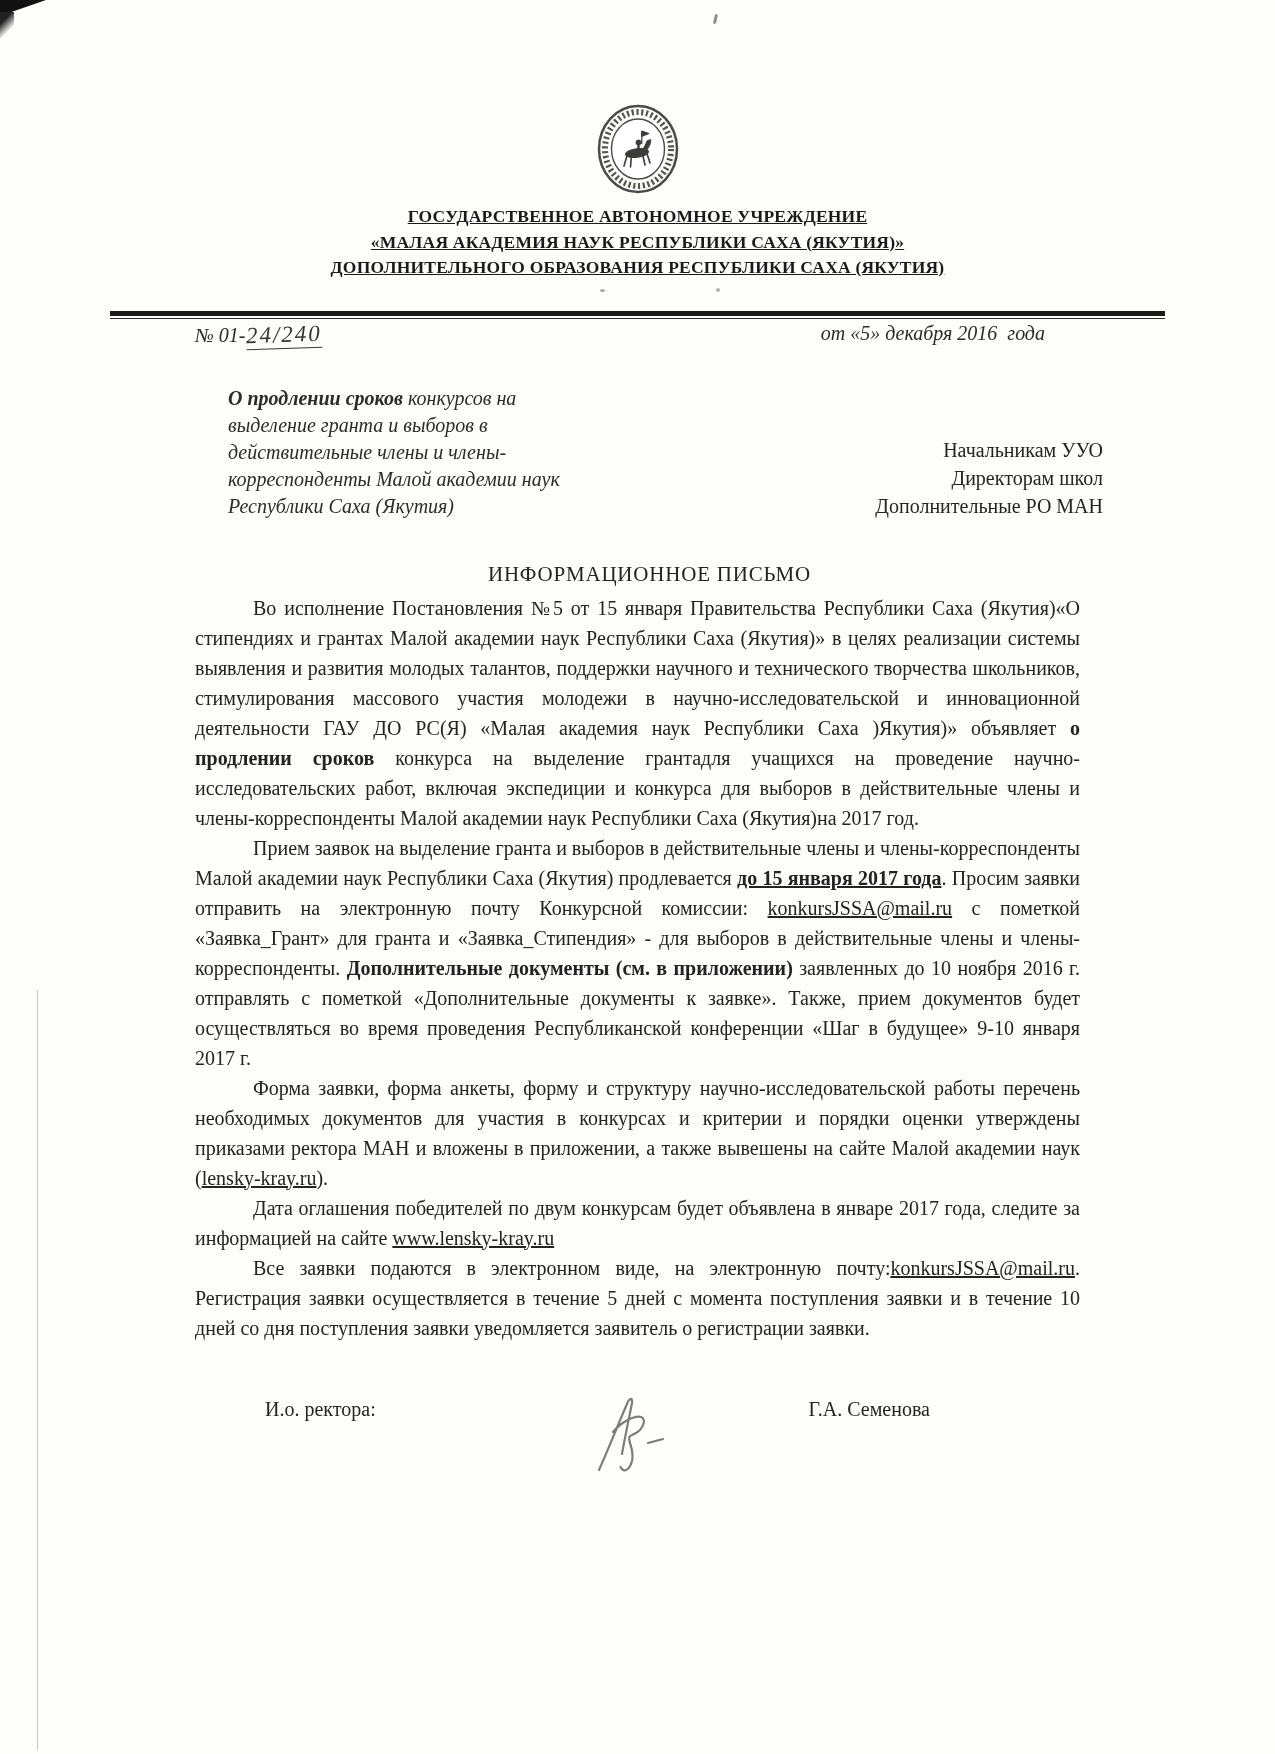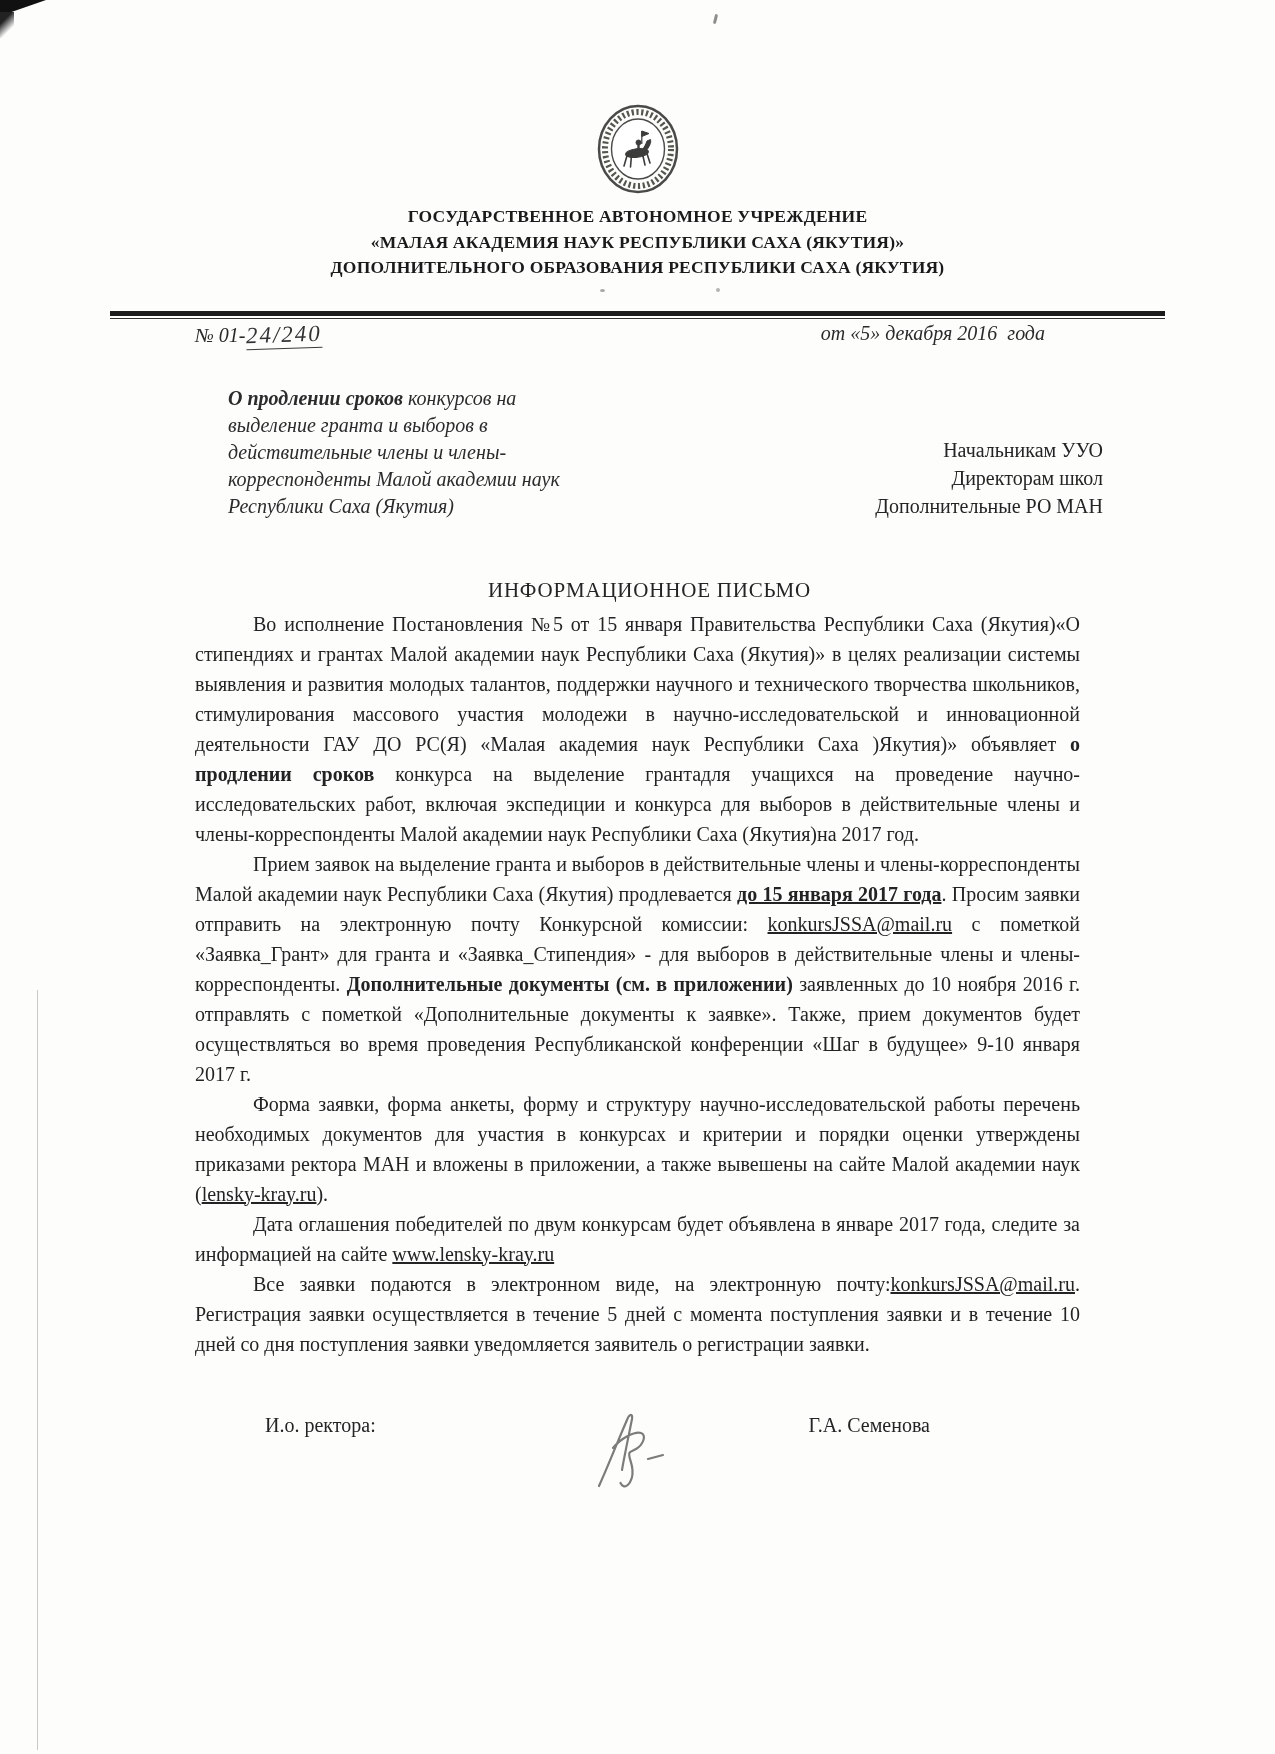--- a/index.html
+++ b/index.html
@@ -16,20 +16,21 @@
   
   .logo-wrap{text-align:center;height:90px;}
   .org-block{
     margin-top:10px;
     text-align:center;
     font-weight:bold;
     font-size:17.5px;
     line-height:25.5px;
     color:#1a1a1a;
     letter-spacing:.2px;
+    text-decoration:underline;
   }
 
   
   .rule{
     margin:30px 110px 0 110px;
     height:2px;
     border-top:5px solid #1b1b1b;
     border-bottom:1px solid #2e2e2e;
   }
 
@@ -70,21 +71,21 @@
   .subject .b{font-weight:bold;}
   .addressees{
     text-align:right;
     font-size:20px;
     line-height:28px;
     color:#242424;
   }
 
   
   .title{
-    margin-top:58px;
+    margin-top:42px;
     text-align:center;
     font-size:21px;
     letter-spacing:.8px;
     color:#242424;
     padding-left:24px;
   }
   .body-text{
     margin:6px 195px 0 195px;
     font-size:20px;
     line-height:30px;

